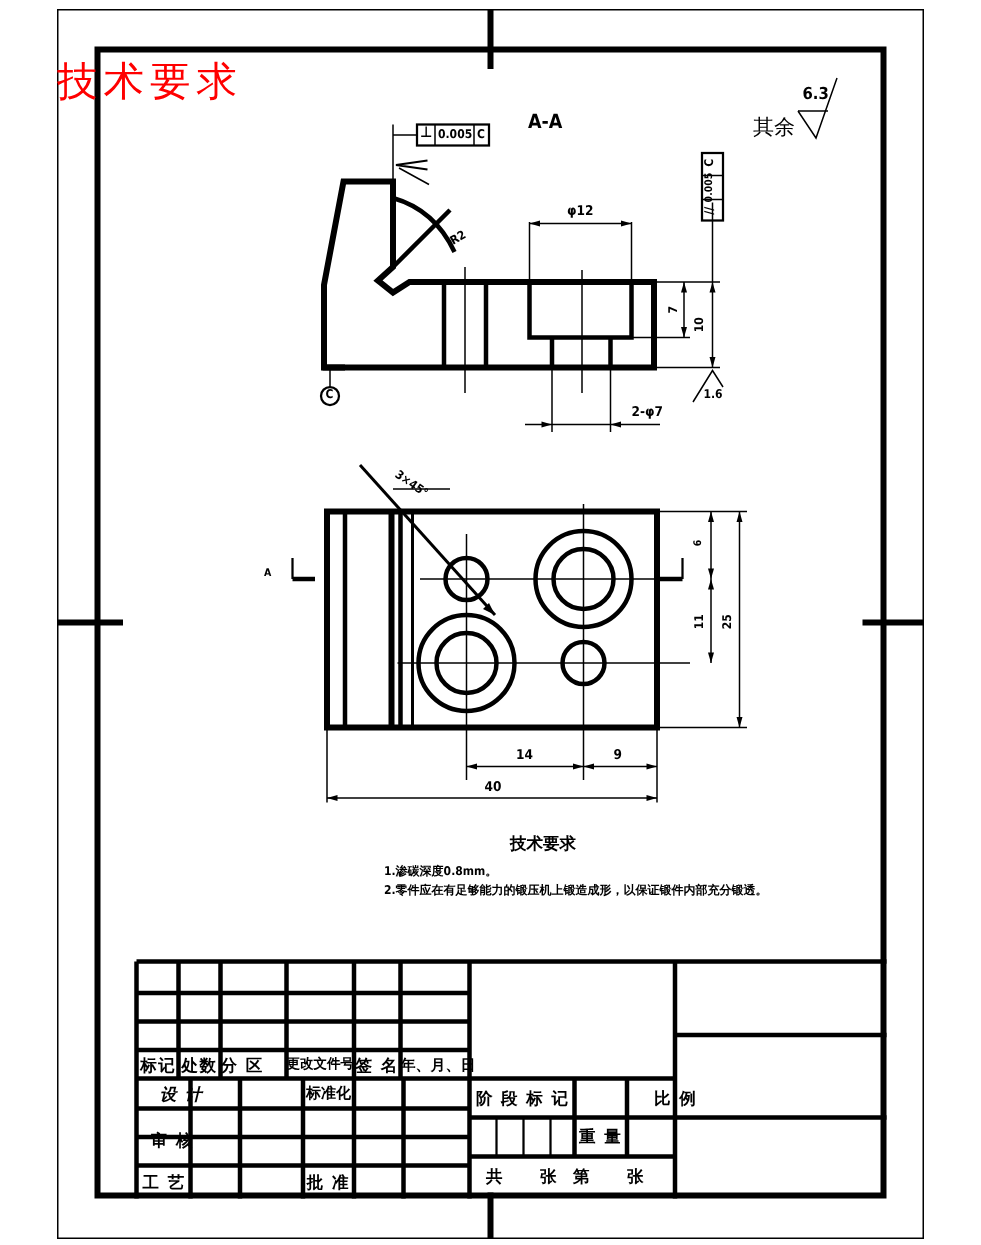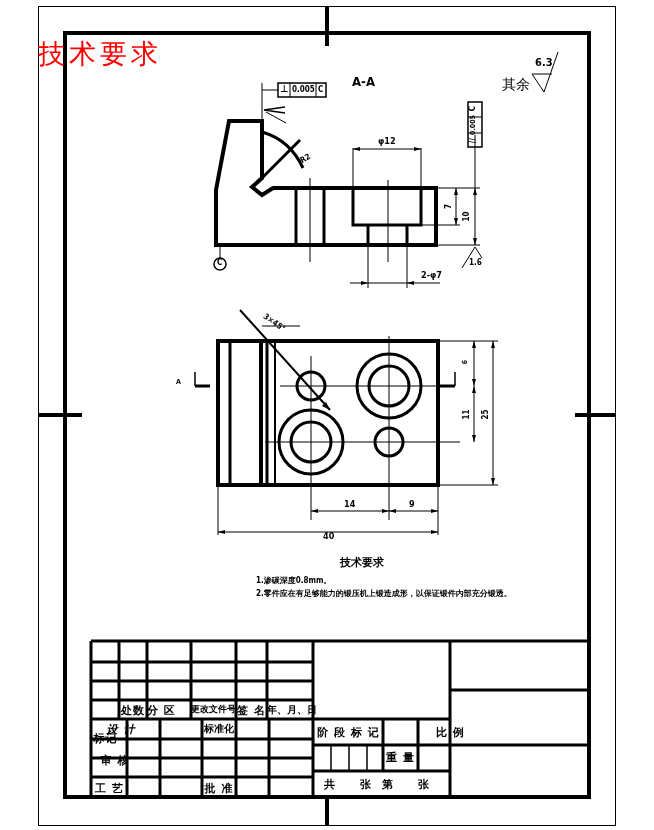--- a/index.html
+++ b/index.html
@@ -156,21 +156,21 @@
 <div class="abs dtxt" style="left:463px; top:121px; font-size:7px; transform:rotate(-90deg);">0.005</div>
 <div class="abs dtxt" style="left:470px; top:136px; font-size:8px; transform:rotate(-90deg);">//</div>
 <div class="abs dtxt" style="left:300px; top:154px; font-size:8px; transform:rotate(-30deg);">R2</div>
 <div class="abs dtxt" style="left:262px; top:318px; font-size:8px; transform:rotate(35deg);">3×45°</div>
 <div class="abs dtxt" style="left:176px; top:378px; font-size:7px;">A</div>
 <div class="abs dtxt" style="left:463px; top:358px; font-size:7px; transform:rotate(-90deg);">6</div>
 <div class="abs dtxt" style="left:461px; top:410px; font-size:8px; transform:rotate(-90deg);">11</div>
 <div class="abs dtxt" style="left:480px; top:410px; font-size:8px; transform:rotate(-90deg);">25</div>
 <div class="abs dtxt" style="left:344px; top:499px; font-size:9px;">14</div>
 <div class="abs dtxt" style="left:409px; top:499px; font-size:9px;">9</div>
-<div class="abs dtxt" style="left:323px; top:520px; font-size:9px;margin-top:11px;">40</div>
+<div class="abs dtxt" style="left:323px; top:520px; font-size:9px;">40</div>
 
 <div class="abs dtxt" style="left:340px; top:555px; font-size:11px;">技术要求</div>
 <div class="abs dtxt" style="left:256px; top:575px; font-size:8px;">1.渗碳深度0.8mm。</div>
 <div class="abs dtxt" style="left:256px; top:588px; font-size:8px;">2.零件应在有足够能力的锻压机上锻造成形，以保证锻件内部充分锻透。</div>
 
 <svg class="abs" style="left:0; top:0;" width="654" height="830">
   <g stroke="#000" stroke-width="3" fill="none">
     <line x1="91" y1="641" x2="591" y2="641"></line>
     <line x1="91" y1="641" x2="91" y2="799"></line>
 
@@ -205,21 +205,21 @@
     <line x1="450" y1="690" x2="591" y2="690"></line>
     <line x1="450" y1="745" x2="591" y2="745"></line>
   </g>
   <g stroke="#000" stroke-width="1.5">
     <line x1="331" y1="745" x2="331" y2="771"></line>
     <line x1="349" y1="745" x2="349" y2="771"></line>
     <line x1="367" y1="745" x2="367" y2="771"></line>
   </g>
 </svg>
 
-<div class="tb-cell" style="left:92px; top:703px; width:27px;margin-top:28px;">标记</div>
+<div class="tb-cell" style="left:92px; top:703px; width:27px;">标记</div>
 <div class="tb-cell" style="left:119px; top:703px; width:28px;">处数</div>
 <div class="tb-cell" style="left:147px; top:703px; width:24px;">分 区</div>
 <div class="tb-cell" style="left:191px; top:703px; width:45px; font-size:9px; letter-spacing:0;">更改文件号</div>
 <div class="tb-cell" style="left:236px; top:703px; width:31px;">签 名</div>
 <div class="tb-cell" style="left:267px; top:703px; width:46px; font-size:10px; letter-spacing:0;">年、月、日</div>
 <div class="tb-cell" style="left:92px; top:722px; width:58px;font-style:italic;">设 计</div>
 <div class="tb-cell" style="left:202px; top:722px; width:34px; font-size:10px; letter-spacing:0;">标准化</div>
 <div class="tb-cell" style="left:92px; top:753px; width:46px;">审 核</div>
 <div class="tb-cell" style="left:92px; top:781px; width:35px;">工 艺</div>
 <div class="tb-cell" style="left:202px; top:781px; width:34px;">批 准</div>

